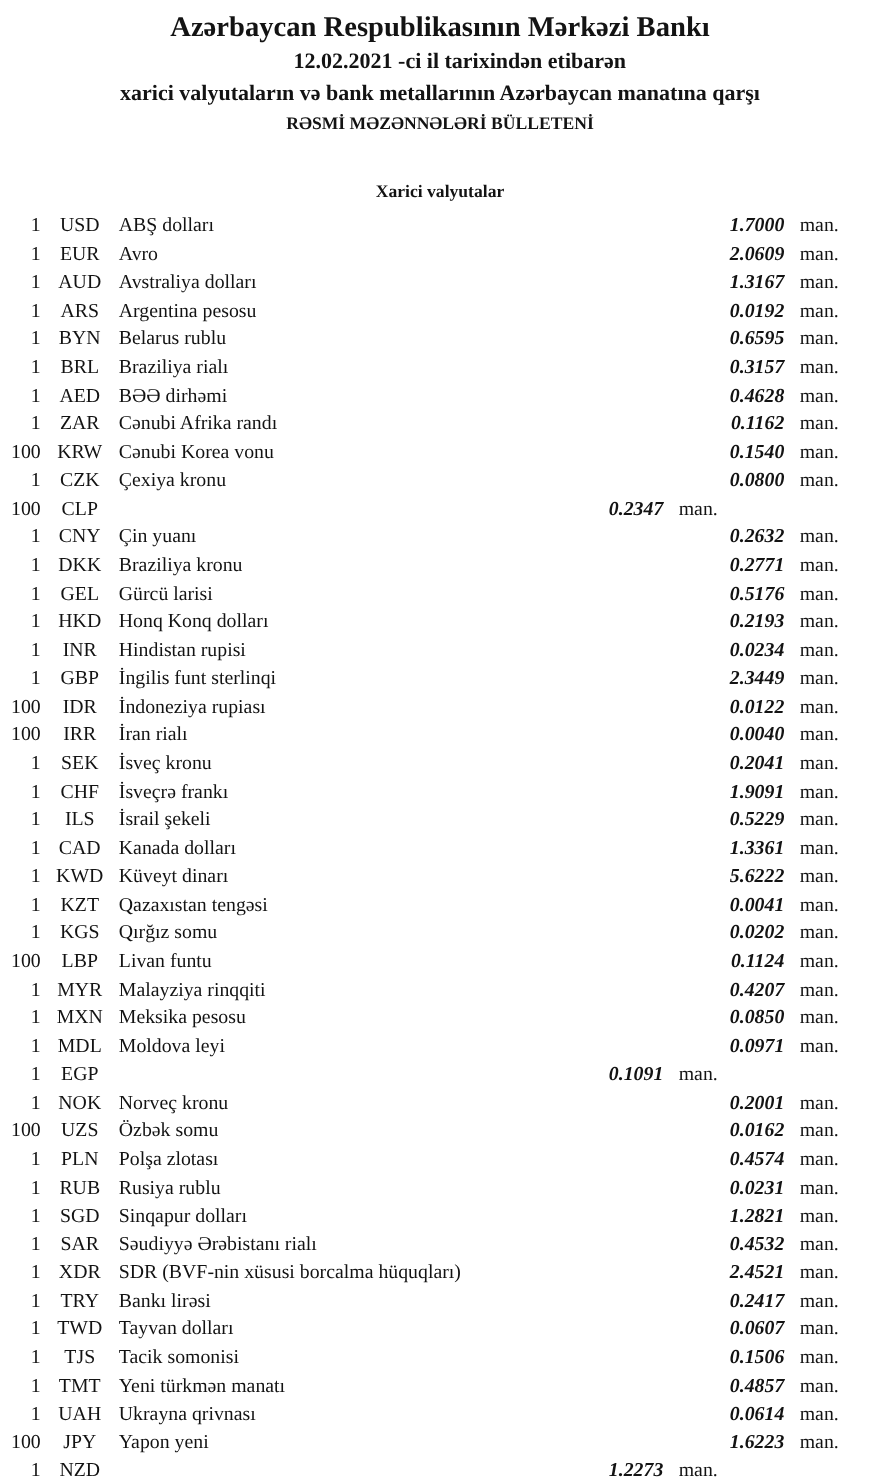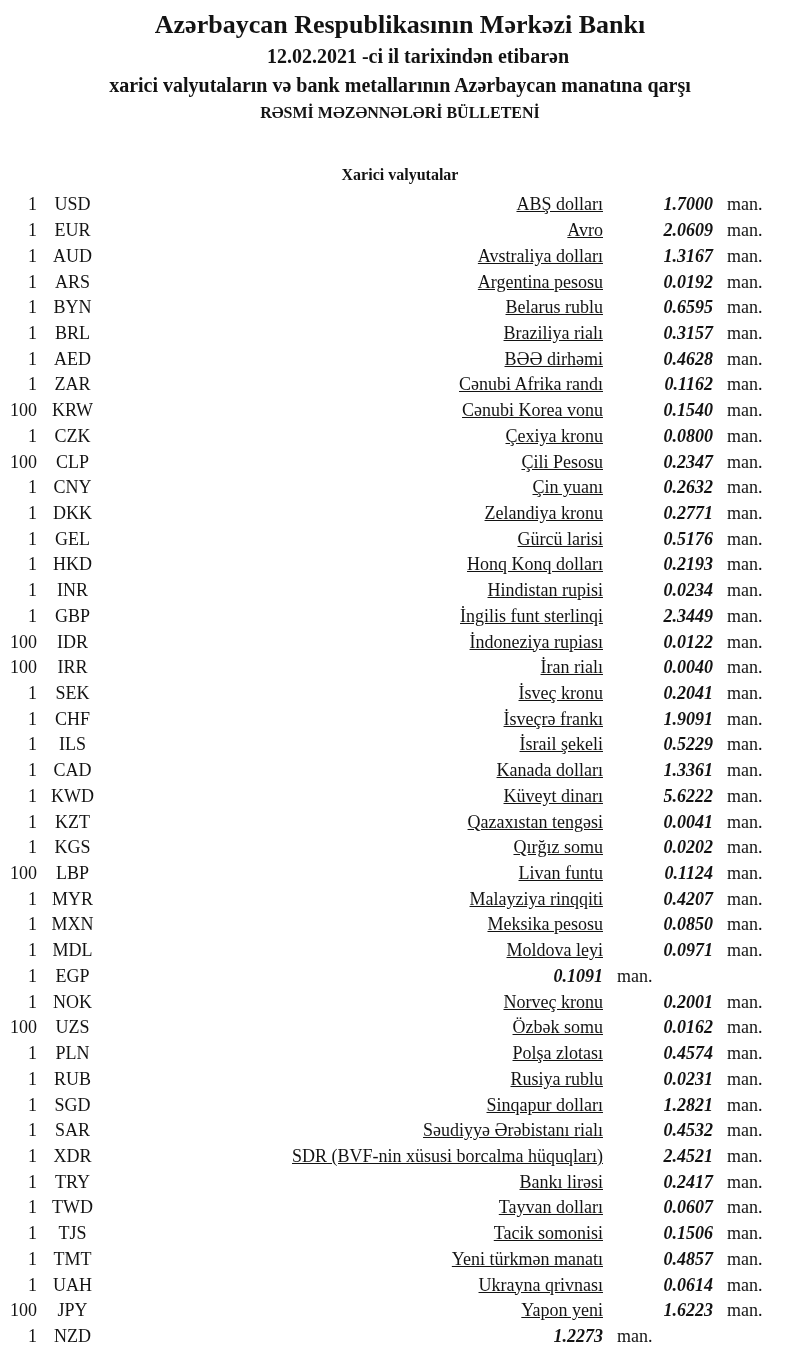--- a/index.html
+++ b/index.html
@@ -53,21 +53,21 @@
   }
   .rate-row {
     display: grid;
     grid-template-columns: 37px 71px 1fr 110px 60px;
     align-items: center;
     height: 25.73px;
     font-size: 18px;
   }
   .cell-qty   { text-align: right; }
   .cell-code  { text-align: center; }
-  .cell-name  { text-align: right; padding-left: 0px; text-decoration: underline; }
+  .cell-name  { text-align: left; padding-left: 0px; }
   .cell-rate  { text-align: right; font-weight: bold; font-style: italic; }
   .cell-unit  { text-align: left; padding-left: 14px; }
 </style>
 </head>
 <body>
 
 <div class="page">
 
   <div class="doc-header">
     <div class="doc-title">Azərbaycan Respublikasının Mərkəzi Bankı</div>
@@ -155,37 +155,36 @@
       <span class="cell-qty">1</span>
       <span class="cell-code">CZK</span>
       <span class="cell-name">Çexiya kronu</span>
       <span class="cell-rate">0.0800</span>
       <span class="cell-unit">man.</span>
     </div>
 
     <div class="rate-row">
       <span class="cell-qty">100</span>
       <span class="cell-code">CLP</span>
-      <span class="cell-name">Çili Pesosu</span>
       <span class="cell-rate">0.2347</span>
       <span class="cell-unit">man.</span>
     </div>
 
     <div class="rate-row">
       <span class="cell-qty">1</span>
       <span class="cell-code">CNY</span>
       <span class="cell-name">Çin yuanı</span>
       <span class="cell-rate">0.2632</span>
       <span class="cell-unit">man.</span>
     </div>
 
     <div class="rate-row">
       <span class="cell-qty">1</span>
       <span class="cell-code">DKK</span>
-      <span class="cell-name">Zelandiya kronu</span>
+      <span class="cell-name">Braziliya kronu</span>
       <span class="cell-rate">0.2771</span>
       <span class="cell-unit">man.</span>
     </div>
 
     <div class="rate-row">
       <span class="cell-qty">1</span>
       <span class="cell-code">GEL</span>
       <span class="cell-name">Gürcü larisi</span>
       <span class="cell-rate">0.5176</span>
       <span class="cell-unit">man.</span>

